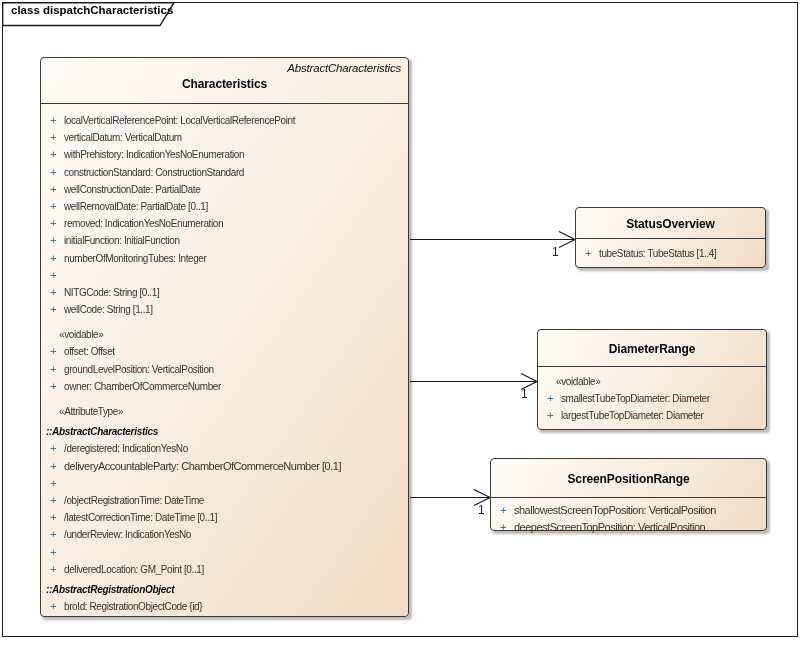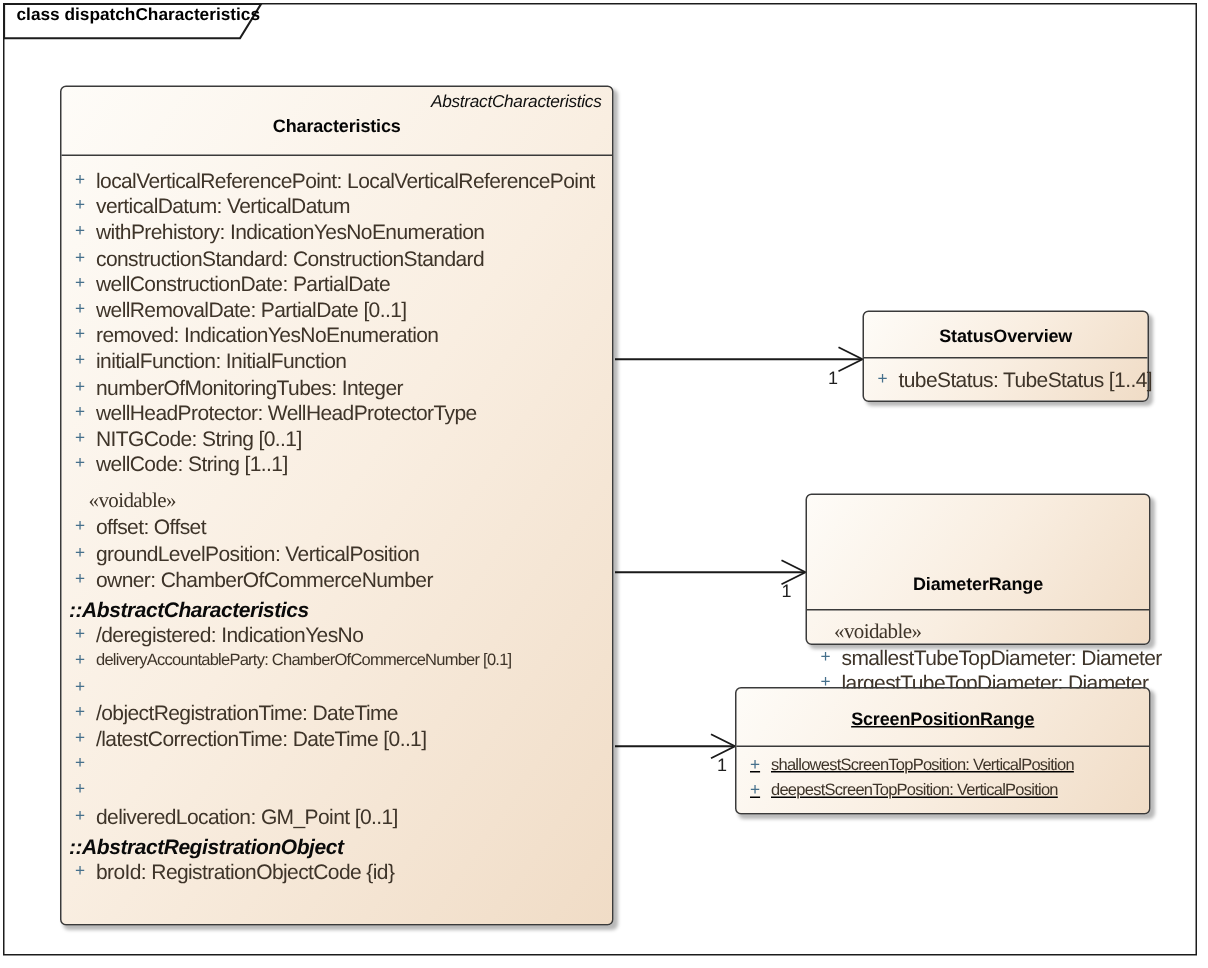--- a/index.html
+++ b/index.html
@@ -19,43 +19,43 @@
   .box-header { border-bottom:1.3px solid #3a3a3a; }
   .hdr-stereotype { text-align:right; padding:4px 7px 0 0; font-size:11.5px; font-style:italic;
                     color:#101010; letter-spacing:-0.2px; }
   .hdr-name { text-align:center; font-size:12px; font-weight:bold; color:#050505;
               letter-spacing:-0.1px; }
 
   .rows { padding-top:9px; }
   .row { display:flex; align-items:flex-start; height:17.2px; line-height:15px;
          white-space:nowrap; }
   .row .plus { width:23px; padding-left:9px; flex:0 0 23px; color:#46708c; font-size:11.5px; }
-  .row-text { font-size:14px; color:#3e3429; letter-spacing:-0.4px; }
-  .row.stereo { padding-left:18px; margin-top:8px;font-family:Liberation Serif, serif; }
+  .row-text { font-size:10px; color:#3e3429; letter-spacing:-0.4px; }
+  .row.stereo { padding-left:18px; margin-top:8px; }
   .row.stereo .row-text { color:#3e3429; }
   .row.owner { padding-left:5px; margin-top:3px; }
   .row.owner .row-text { font-weight:bold; font-style:italic; color:#0a0a0a; letter-spacing:-0.3px; }
   .row.condensed .row-text { font-size:11px; letter-spacing:-0.5px; }
 
   #characteristics { left:40px; top:57px; width:369px; height:560px; }
   #characteristics .box-header { height:46px; }
   #characteristics .hdr-name { margin-top:3px; }
 
   #status-overview { left:575px; top:207px; width:191px; height:61px; }
   #status-overview .box-header { height:31px; }
   #status-overview .hdr-name { padding-top:9px; }
   #status-overview .rows { padding-top:7px; }
 
   #diameter-range { left:537px; top:329px; width:230px; height:101px; }
-  #diameter-range .box-header { height:37px;margin-top:40px; }
+  #diameter-range .box-header { height:37px; }
   #diameter-range .hdr-name { padding-top:12px; }
   #diameter-range .rows { padding-top:7px; }
   #diameter-range .row.stereo { margin-top:0; }
 
-  #screen-position-range { left:490px; top:458px; width:277px; height:85px;text-decoration:underline; }
+  #screen-position-range { left:490px; top:458px; width:277px; height:73px; }
   #screen-position-range .box-header { height:39px; }
   #screen-position-range .hdr-name { padding-top:13px; }
   #screen-position-range .rows { padding-top:5px; }
 
   #connector-layer { position:absolute; left:0; top:0; width:805px; height:645px;
                      pointer-events:none; }
 
   .mult { position:absolute; font-size:12px; color:#1f1f1f; }
   #mult-1 { left:552px; top:245px; }
   #mult-2 { left:521px; top:387px; }
@@ -123,21 +123,20 @@
       <div class="row attr">
           <span class="plus">+</span>
           <span class="row-text">initialFunction: InitialFunction</span>
         </div>
       <div class="row attr">
           <span class="plus">+</span>
           <span class="row-text">numberOfMonitoringTubes: Integer</span>
         </div>
       <div class="row attr">
           <span class="plus">+</span>
-          <span class="row-text">wellHeadProtector: WellHeadProtectorType</span>
         </div>
       <div class="row attr">
           <span class="plus">+</span>
           <span class="row-text">NITGCode: String [0..1]</span>
         </div>
       <div class="row attr">
           <span class="plus">+</span>
           <span class="row-text">wellCode: String [1..1]</span>
         </div>
       <div class="row stereo">
@@ -148,20 +147,23 @@
           <span class="row-text">offset: Offset</span>
         </div>
       <div class="row attr">
           <span class="plus">+</span>
           <span class="row-text">groundLevelPosition: VerticalPosition</span>
         </div>
       <div class="row attr">
           <span class="plus">+</span>
           <span class="row-text">owner: ChamberOfCommerceNumber</span>
         </div>
+      <div class="row stereo">
+          <span class="row-text">«AttributeType»</span>
+        </div>
       <div class="row owner">
           <span class="row-text">::AbstractCharacteristics</span>
         </div>
       <div class="row attr">
           <span class="plus">+</span>
           <span class="row-text">/deregistered: IndicationYesNo</span>
         </div>
       <div class="row attr condensed">
           <span class="plus">+</span>
           <span class="row-text">deliveryAccountableParty: ChamberOfCommerceNumber [0.1]</span>
@@ -172,20 +174,21 @@
       <div class="row attr">
           <span class="plus">+</span>
           <span class="row-text">/objectRegistrationTime: DateTime</span>
         </div>
       <div class="row attr">
           <span class="plus">+</span>
           <span class="row-text">/latestCorrectionTime: DateTime [0..1]</span>
         </div>
       <div class="row attr">
           <span class="plus">+</span>
+          <span class="row-text">/underReview: IndicationYesNo</span>
         </div>
       <div class="row attr">
           <span class="plus">+</span>
         </div>
       <div class="row attr">
           <span class="plus">+</span>
           <span class="row-text">deliveredLocation: GM_Point [0..1]</span>
         </div>
       <div class="row owner">
           <span class="row-text">::AbstractRegistrationObject</span>

